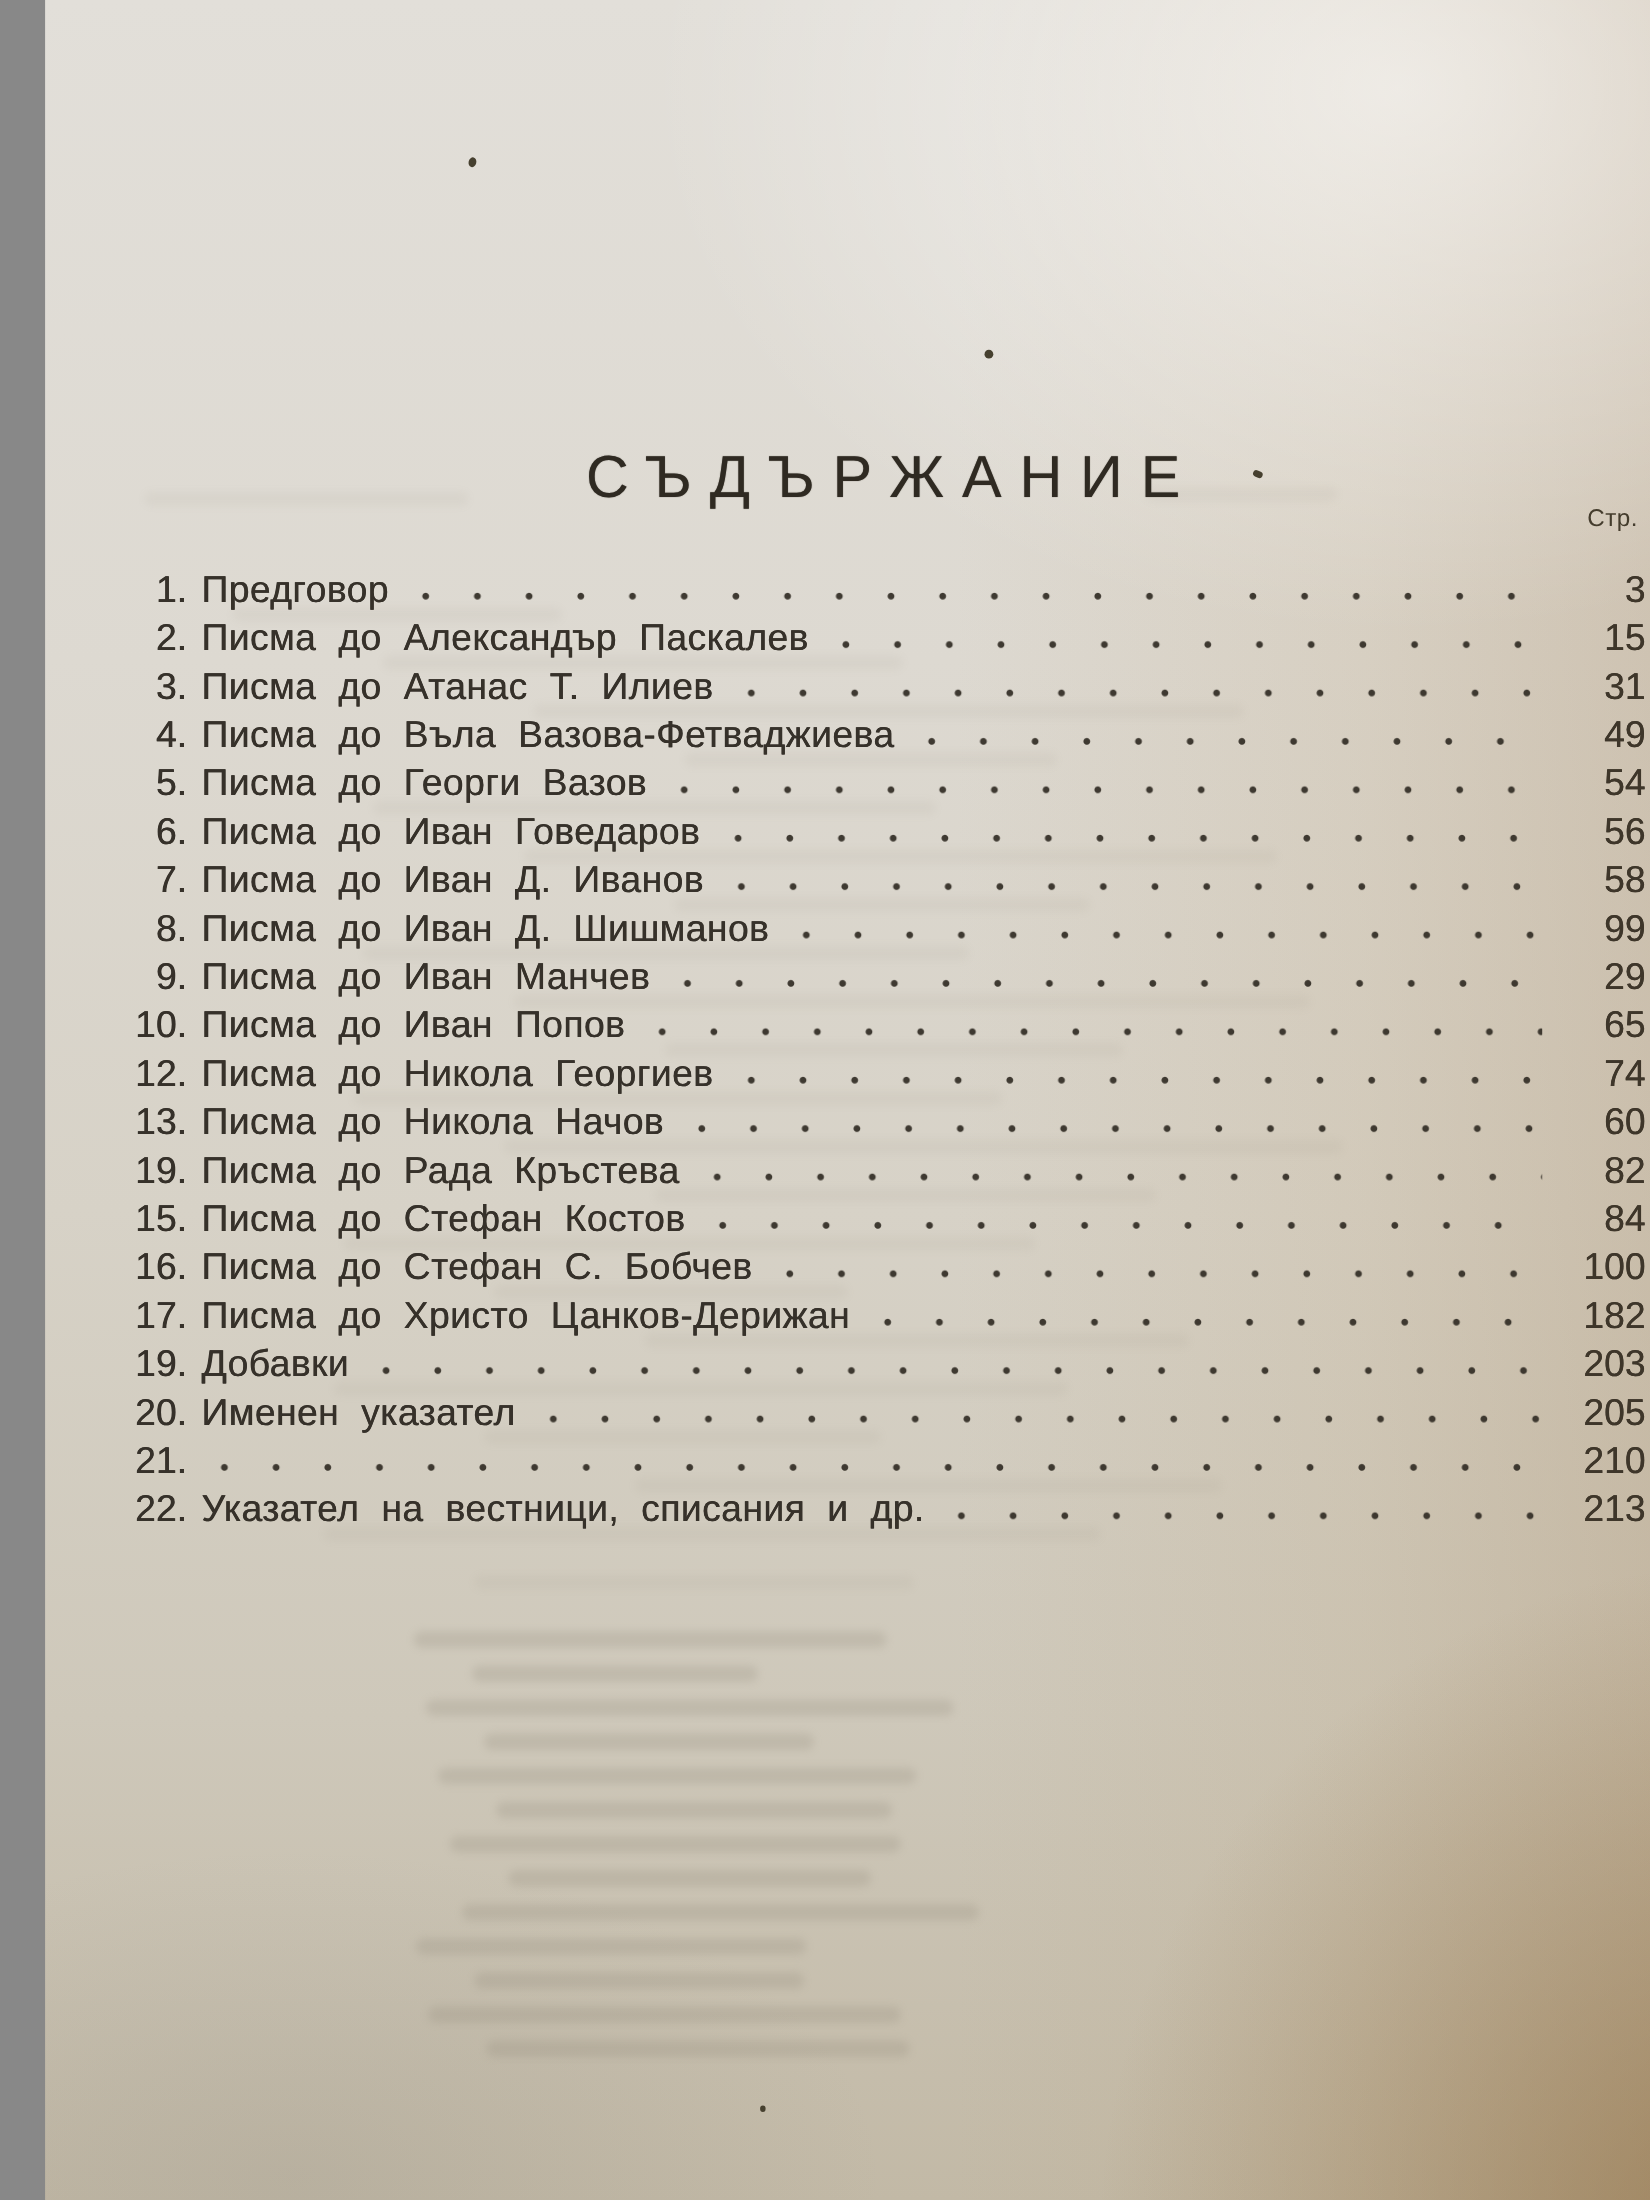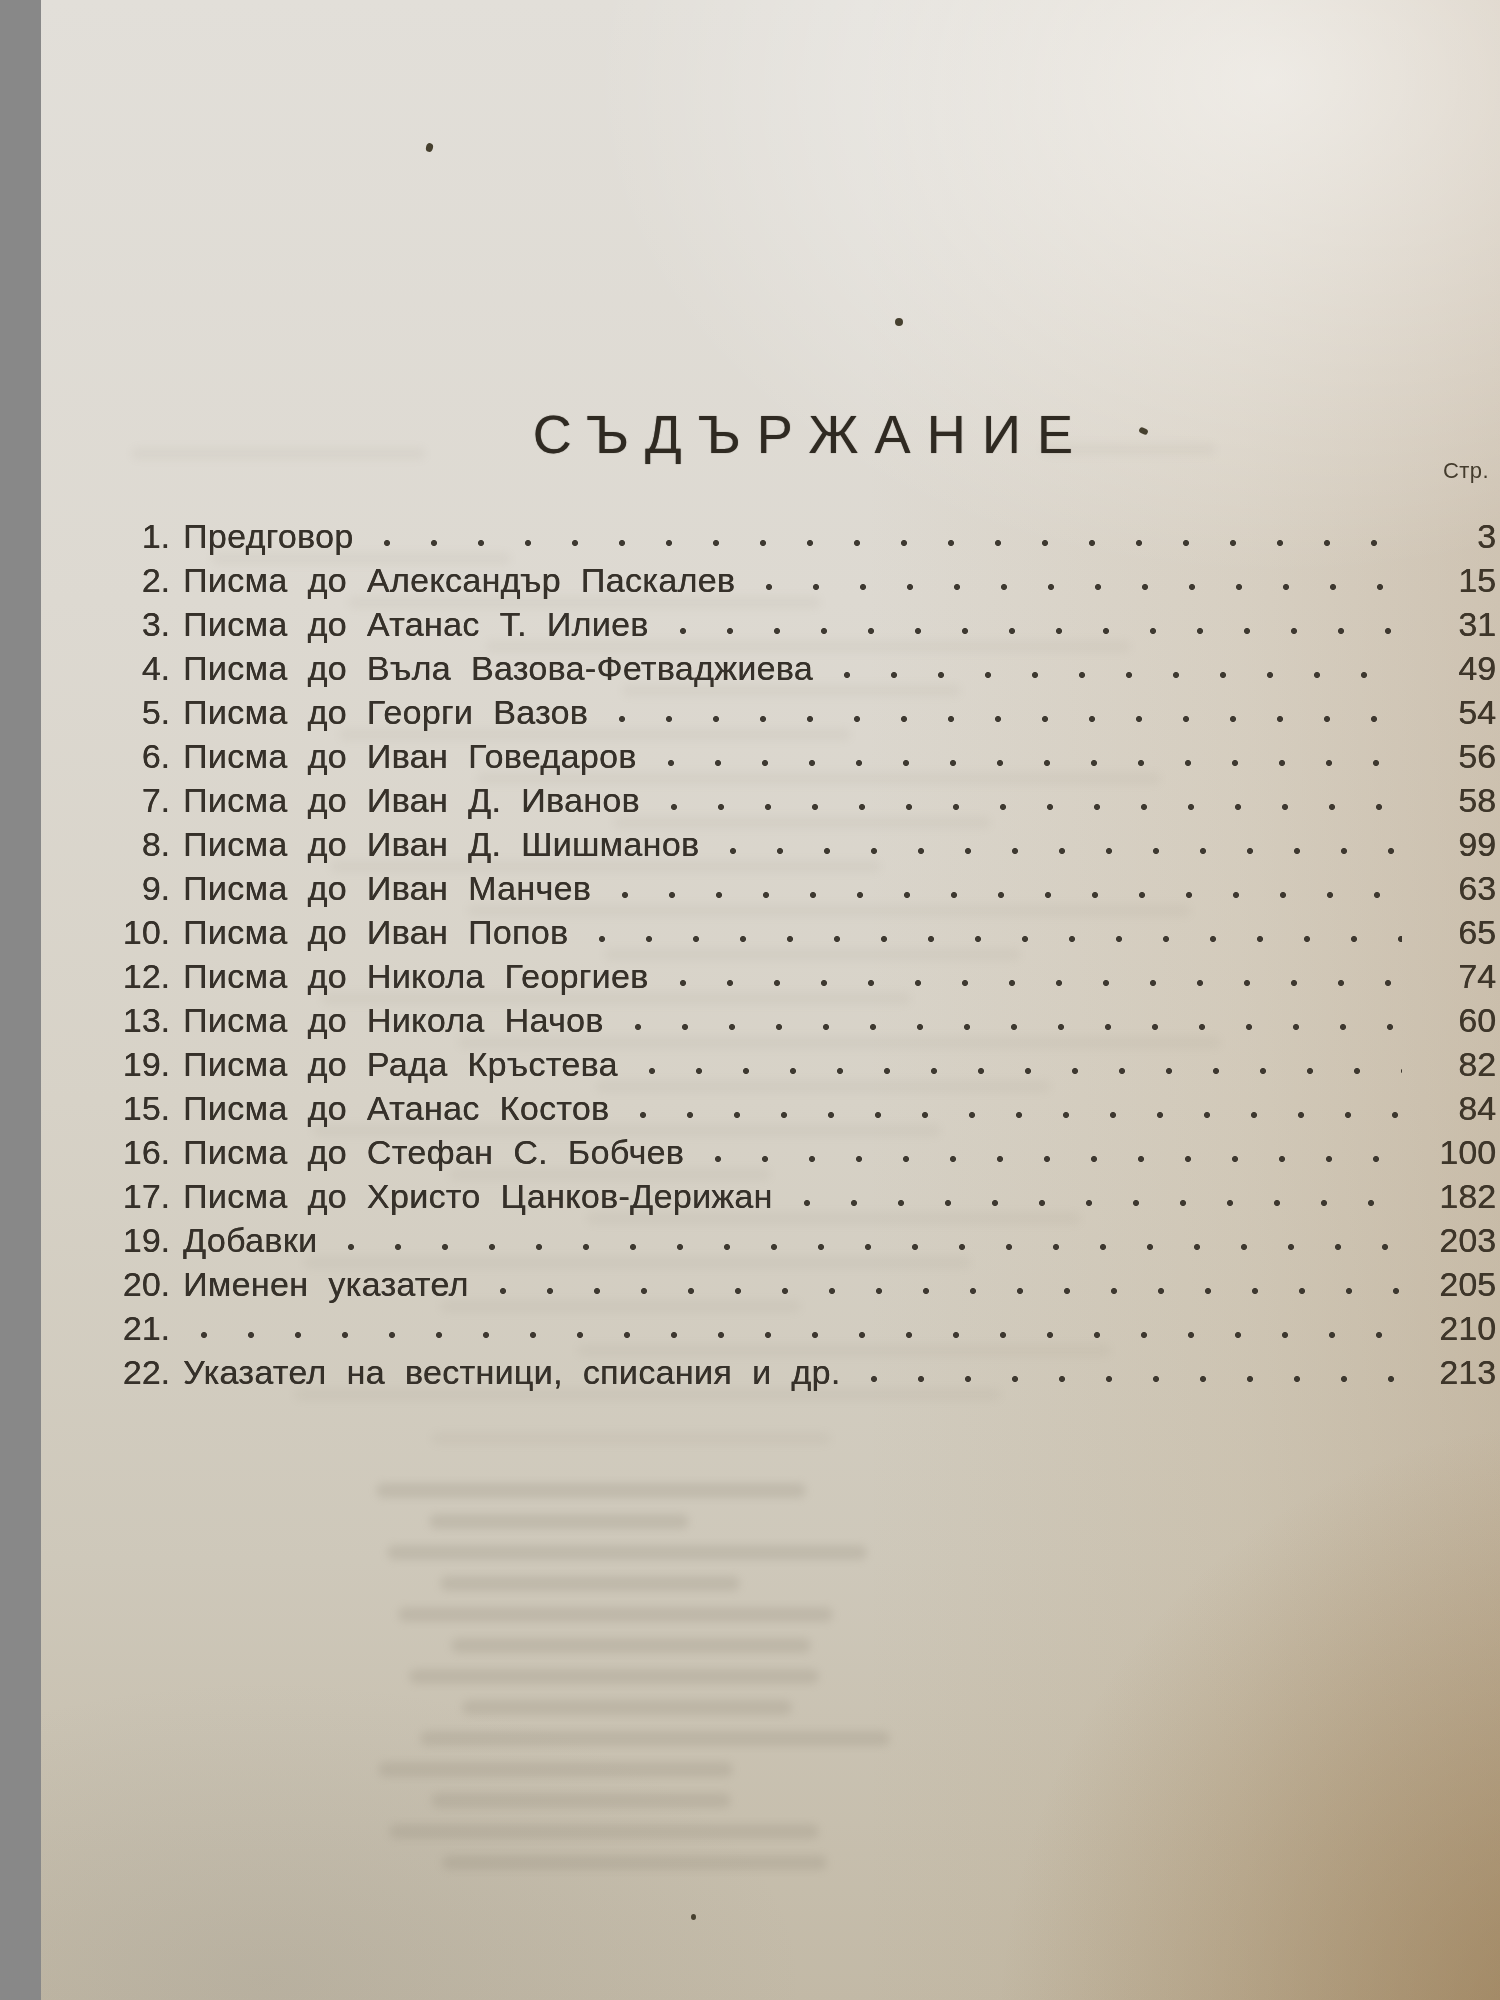--- a/index.html
+++ b/index.html
@@ -174,21 +174,21 @@
       <span class="num">8.</span>
       <span class="label">Писма до Иван Д. Шишманов</span>
       <span class="leader"></span>
       <span class="pg">99</span>
     </div>
 
     <div class="toc-row">
       <span class="num">9.</span>
       <span class="label">Писма до Иван Манчев</span>
       <span class="leader"></span>
-      <span class="pg">63</span>
+      <span class="pg">29</span>
     </div>
 
     <div class="toc-row">
       <span class="num">10.</span>
       <span class="label">Писма до Иван Попов</span>
       <span class="leader"></span>
       <span class="pg">65</span>
     </div>
 
 
@@ -208,21 +208,21 @@
 
     <div class="toc-row">
       <span class="num">19.</span>
       <span class="label">Писма до Рада Кръстева</span>
       <span class="leader"></span>
       <span class="pg">82</span>
     </div>
 
     <div class="toc-row">
       <span class="num">15.</span>
-      <span class="label">Писма до Атанас Костов</span>
+      <span class="label">Писма до Стефан Костов</span>
       <span class="leader"></span>
       <span class="pg">84</span>
     </div>
 
     <div class="toc-row">
       <span class="num">16.</span>
       <span class="label">Писма до Стефан С. Бобчев</span>
       <span class="leader"></span>
       <span class="pg">100</span>
     </div>

